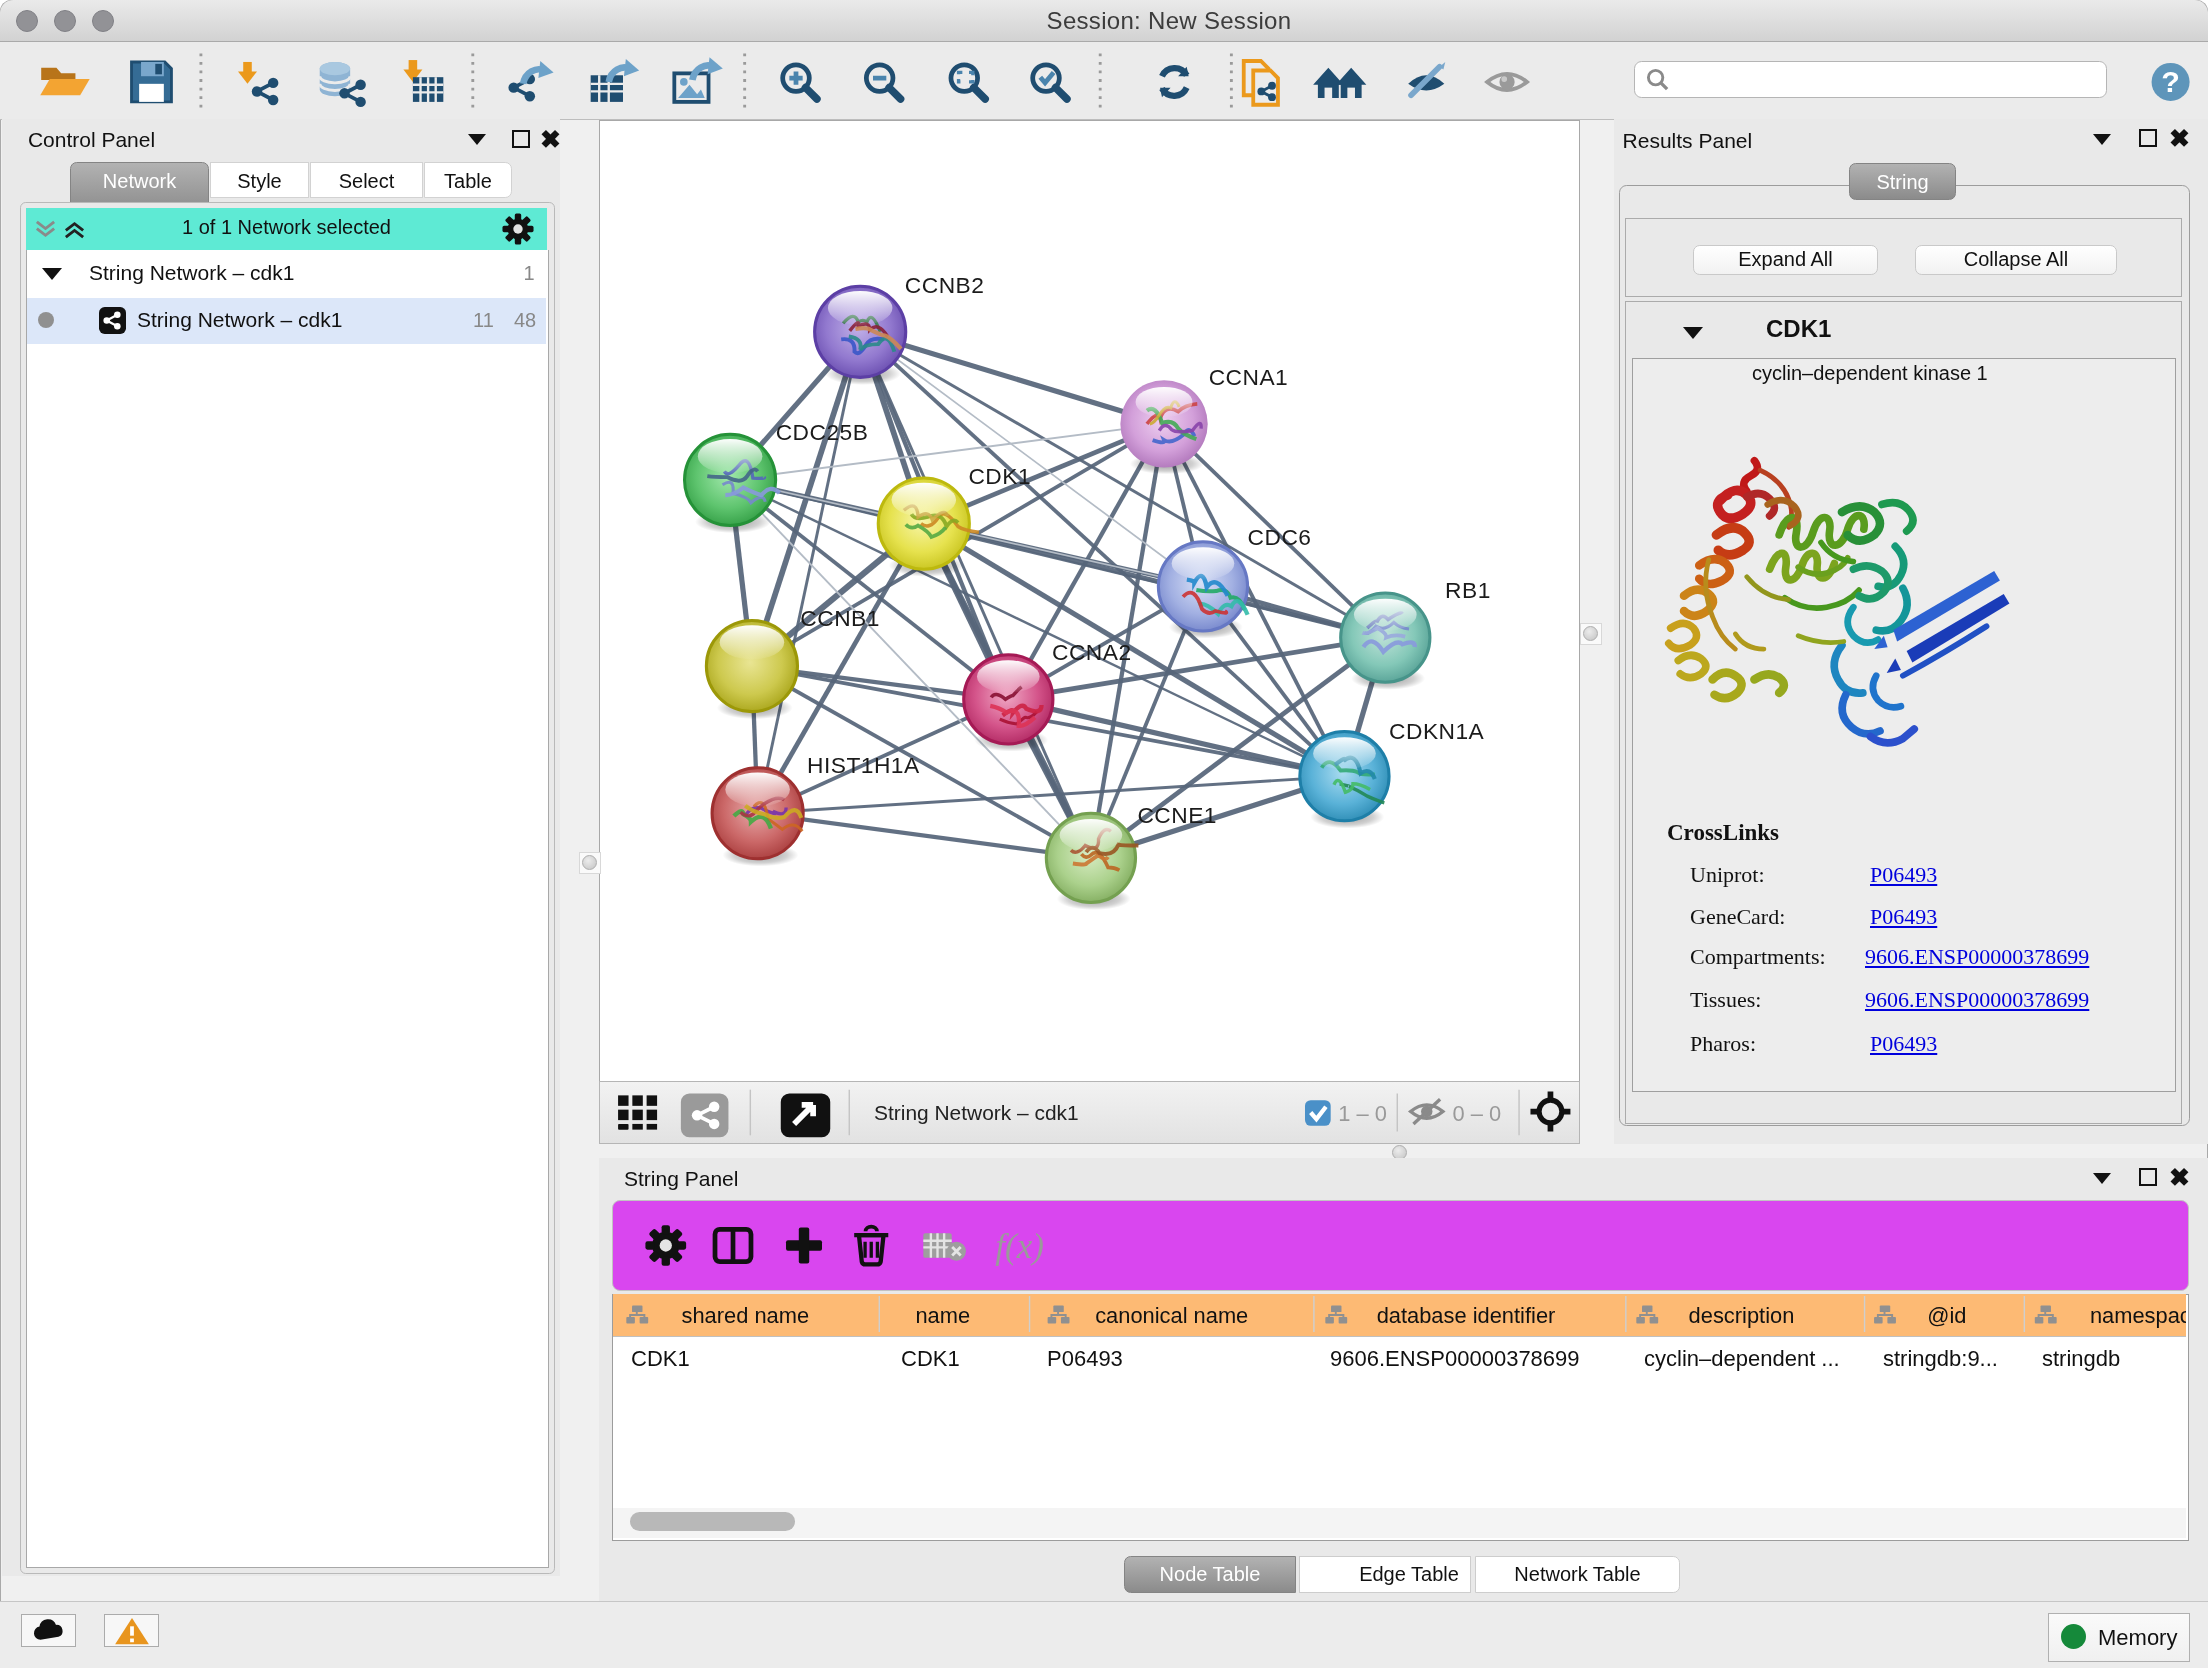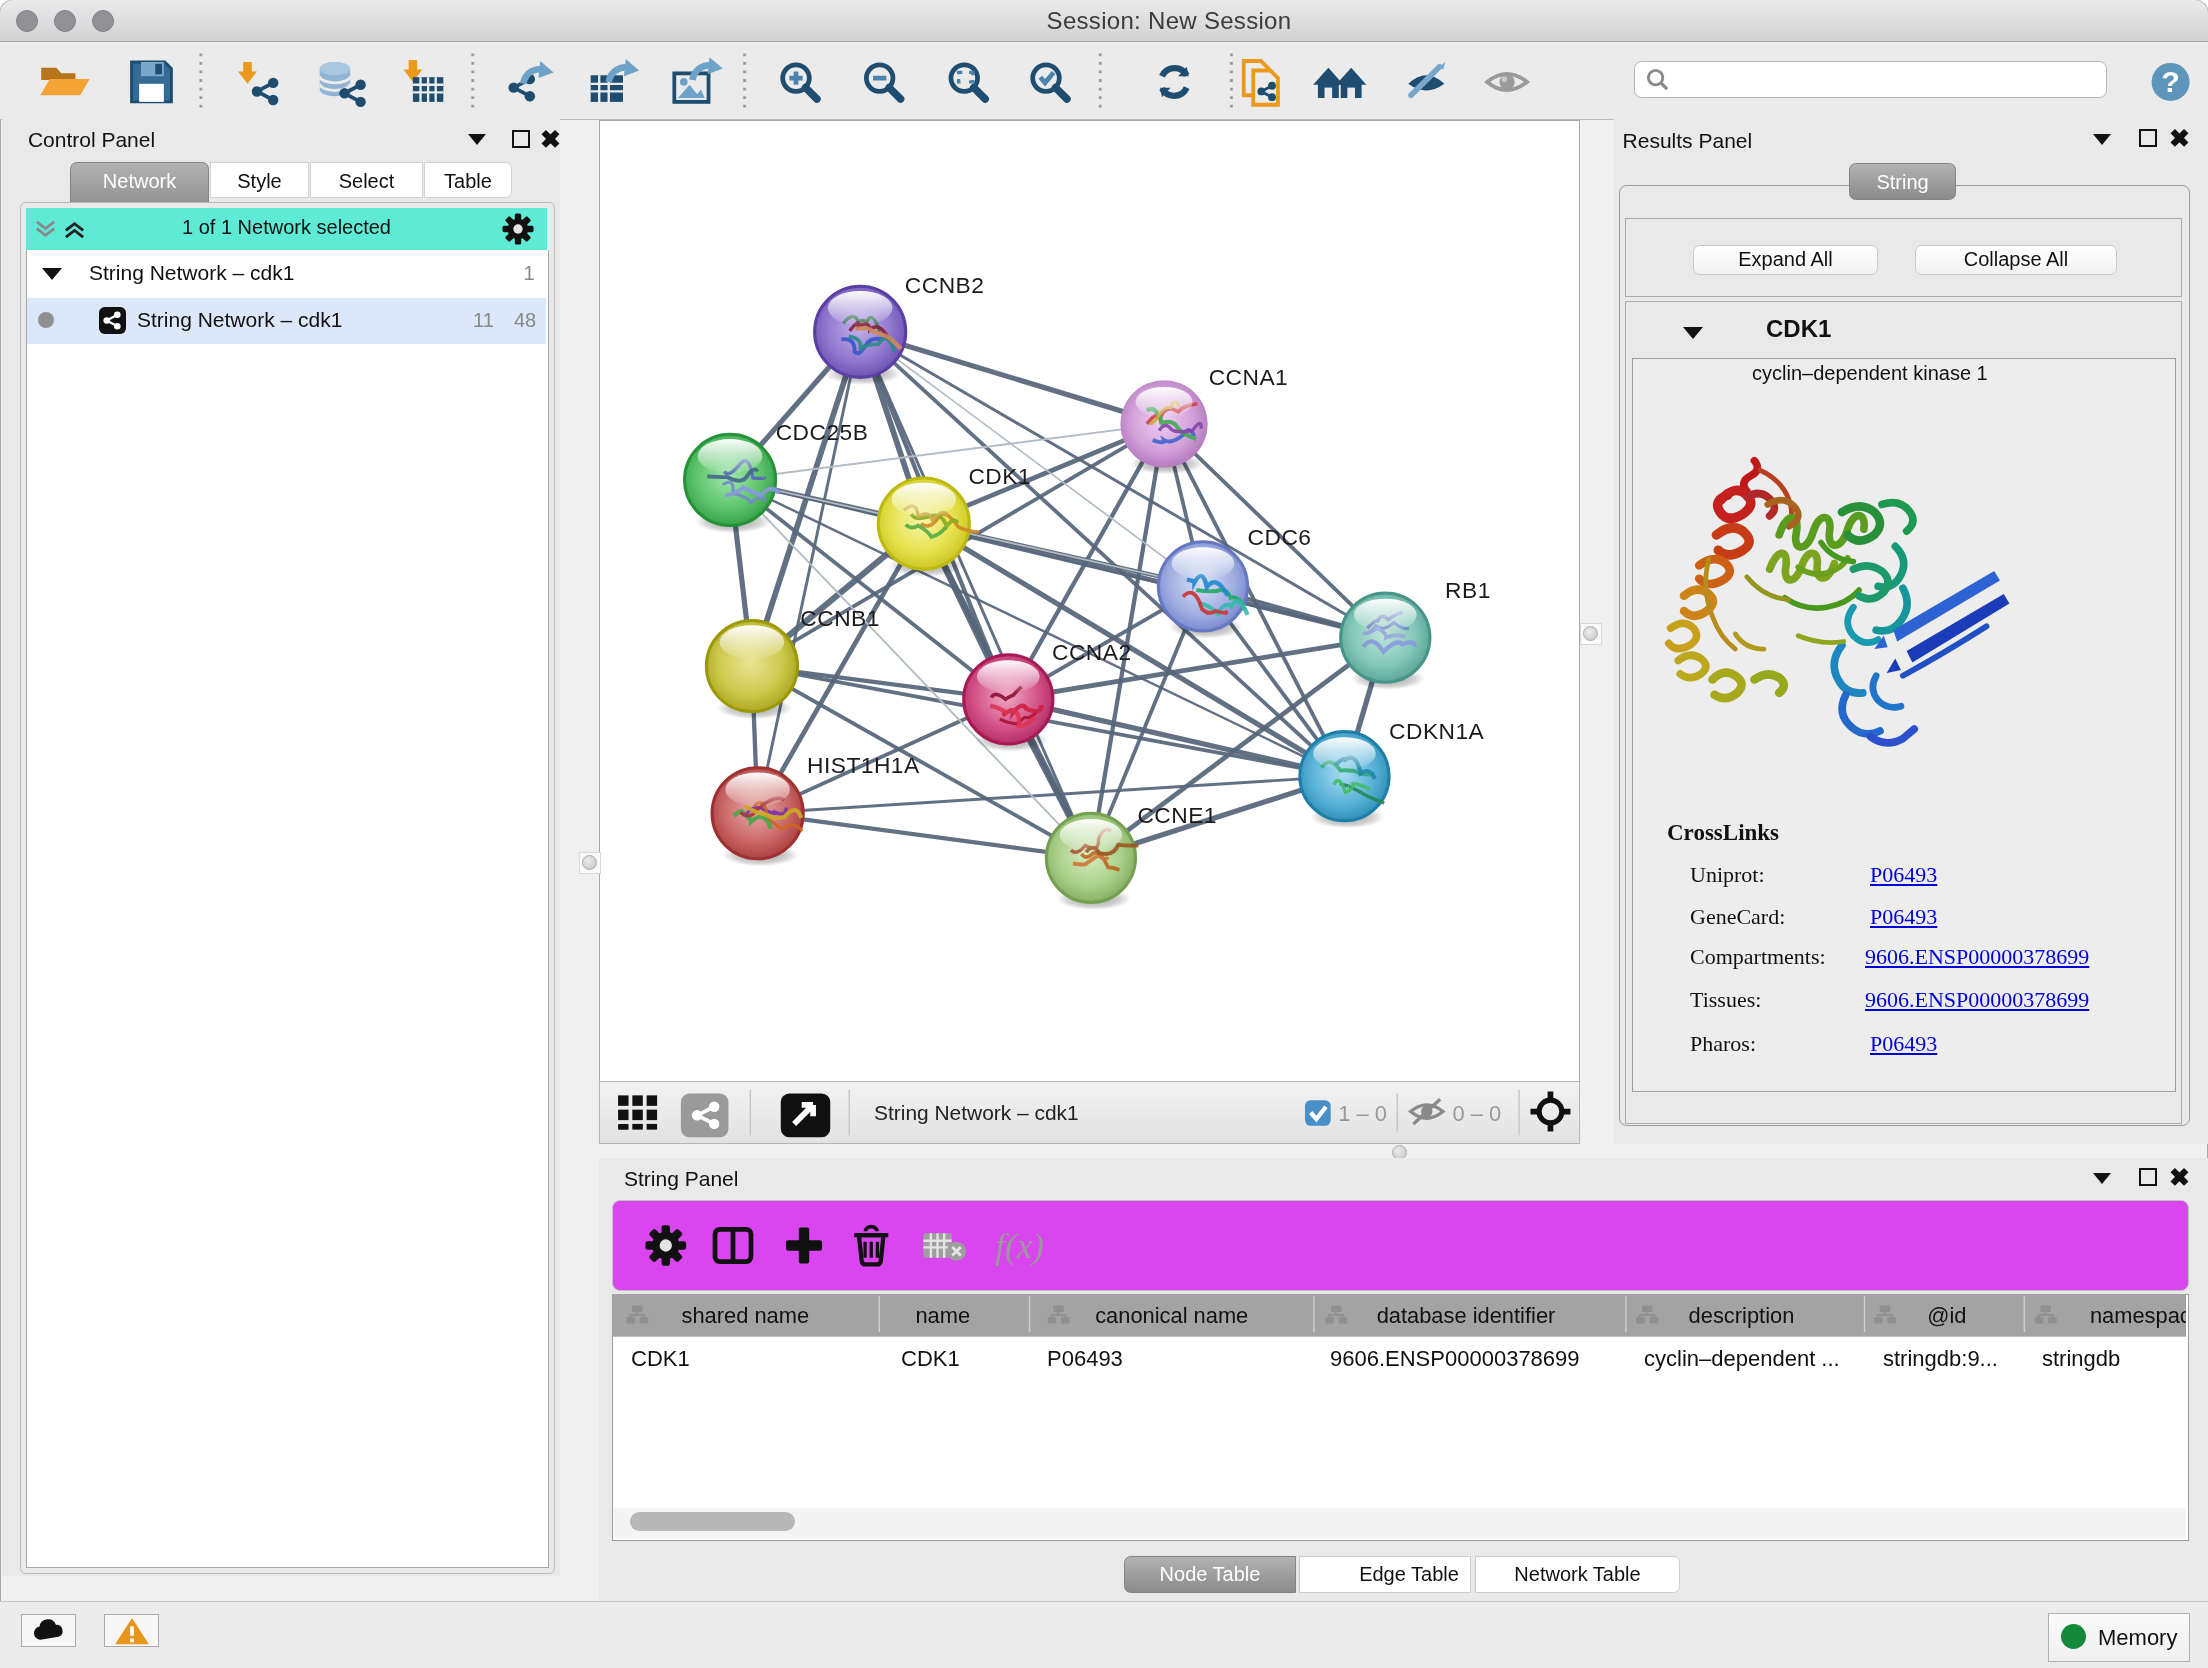--- a/index.html
+++ b/index.html
@@ -27,21 +27,21 @@
 #rp-outer{left:1619px;top:185px;width:569px;height:939px;border:1.9px solid #9c9c9c;border-radius:7.6px;background:#e9e9e9;}
 #rp-box1{left:1625px;top:218px;width:555px;height:77px;border:1px solid #ababab;background:#e9e9e9;}
 #rp-box2{left:1625px;top:301px;width:555px;height:821px;border:1px solid #ababab;background:#e9e9e9;}
 #rp-cdk1box{left:1632px;top:358px;width:542px;height:732px;border:1px solid #9f9f9f;background:#ededed;}
 .btn{position:absolute;background:linear-gradient(#ffffff,#f2f2f2);border:1px solid #c9c9c9;border-radius:6.7px;font-size:20px;color:#111;text-align:center;box-sizing:border-box;}
 .serif{font-family:"Liberation Serif",serif;}
 .link{color:#0000dd;text-decoration:underline;}
 #tpanel{left:599px;top:1158px;width:1609px;height:443px;background:#e9e9e9;}
 #tp-tools{left:612px;top:1200px;width:1575px;height:89px;background:#d946ef;border:1px solid #c2c2c2;border-radius:8px;}
 #tp-table{left:612px;top:1294px;width:1575px;height:245px;background:#fff;border:1px solid #9c9c9c;}
-#tp-hdr{left:613px;top:1294px;width:1573px;height:42px;background:#a3a3a3;border-bottom:1px solid #c0c0c0;}
+#tp-hdr{left:613px;top:1294px;width:1573px;height:42px;background:#fdba74;border-bottom:1px solid #c0c0c0;}
 .td{position:absolute;top:1346px;font-size:22px;color:#111;}
 #tp-scroll{left:613px;top:1508px;width:1573px;height:30px;background:#f4f4f4;}
 #tp-thumb{left:630px;top:1512px;width:165px;height:19px;background:#b8b8b8;border-radius:9.5px;}
 .btab{position:absolute;top:1556px;height:37px;font-size:20px;text-align:center;background:#fff;border:1px solid #cdcdcd;box-sizing:border-box;color:#111;line-height:35px;}
 #statusbar{left:0;top:1601px;width:2208px;height:68px;background:#ececec;border-top:1px solid #c6c6c6;}
 .sbtn{position:absolute;top:1614px;width:55px;height:33px;background:#f7f7f7;border:1px solid #ababab;box-sizing:border-box;text-align:center;}
 #memb{left:2048px;top:1613px;width:142px;height:49px;background:linear-gradient(#fafafa,#f0f0f0);border:1.9px solid #b0b0b0;box-sizing:border-box;font-size:22px;color:#111;}
 </style>
 </head>
 <body>

